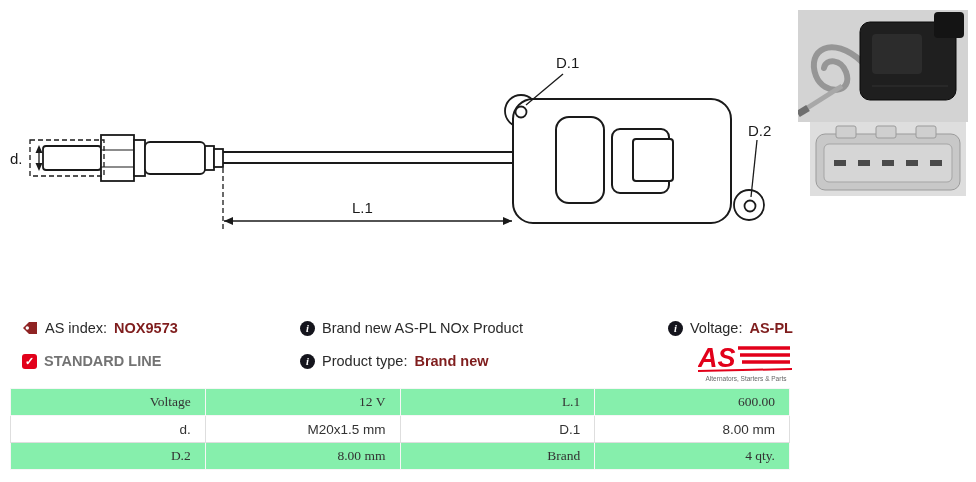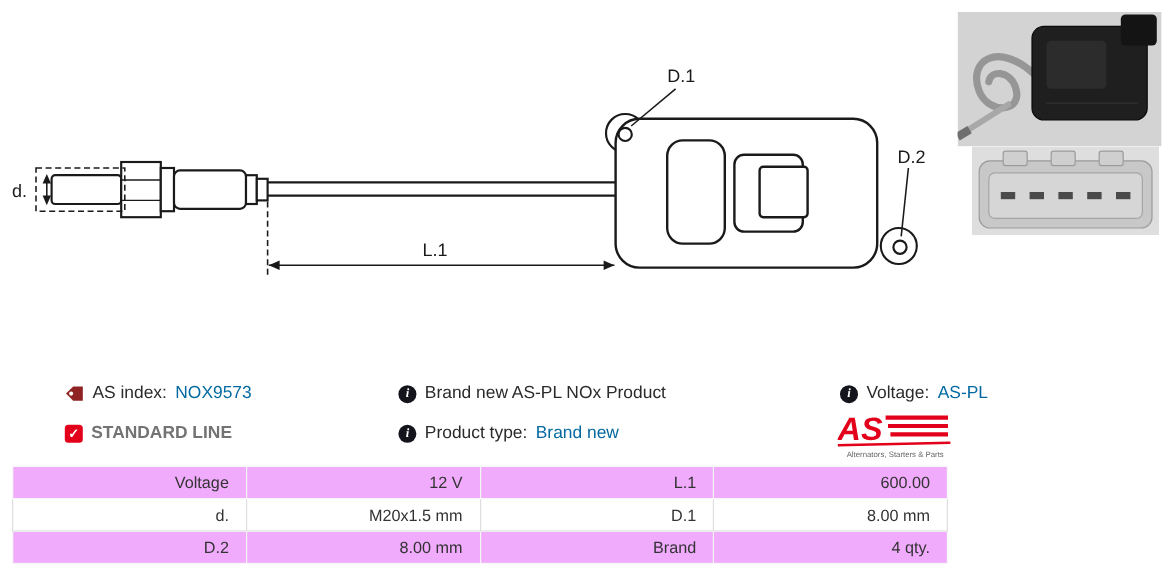--- a/index.html
+++ b/index.html
@@ -6,23 +6,23 @@
   .page {
     position:relative; width:976px; height:482px; background:#ffffff;
     font-family:"Liberation Sans", sans-serif; overflow:hidden;
   }
   .drawing { position:absolute; left:0; top:0; }
   .photo-sensor { position:absolute; left:798px; top:10px; }
   .photo-connector { position:absolute; left:810px; top:122px; }
 
   .info-item {
     position:absolute; display:flex; align-items:center; gap:7px;
-    font-size:14.5px; color:#2a2a2a; white-space:nowrap;margin-left:32px;
+    font-size:14.5px; color:#2a2a2a; white-space:nowrap;
   }
-  .info-item .val { font-weight:normal; color:#0369a1; }
+  .info-item .val { font-weight:bold; color:#7f1d1d; }
   .icon-info {
     width:15px; height:15px; border-radius:50%; background:#14141c; color:#fff;
     font-size:10.5px; font-weight:bold; display:flex; align-items:center; justify-content:center;
     font-family:"Liberation Serif", serif; font-style:italic; flex:0 0 auto;
   }
   .icon-check {
     width:15px; height:15px; border-radius:3px; background:#e2001a; color:#fff;
     font-size:11px; font-weight:bold; display:flex; align-items:center; justify-content:center;
     flex:0 0 auto;
   }
@@ -30,21 +30,21 @@
   .logo { position:absolute; left:698px; top:341px; }
 
   .spec-table {
     position:absolute; left:10px; top:388px; width:780px;
     border-collapse:collapse; table-layout:fixed;
   }
   .spec-table td {
     border:1px solid #d4d4d4; height:26px; padding:0 14px 0 4px;
     text-align:right; font-size:13.5px; color:#333; overflow:hidden;
   }
-  .spec-table tr.odd td { background:#f0abfc; border-color:#f6f6f6; }
+  .spec-table tr.odd td { background:#86efac; border-color:#f6f6f6;font-family:Liberation Serif, serif; }
   .spec-table tr.even td { background:#ffffff; border-color:#dedede; }
 </style>
 </head>
 <body>
 
 <div class="page">
 
   <svg class="drawing" width="790" height="300" viewBox="0 0 790 300" xmlns="http://www.w3.org/2000/svg">
     <g stroke="#1a1a1a" fill="none" stroke-width="1.8">
       <rect x="43" y="146" width="58" height="24" rx="3" fill="#fff"></rect>

